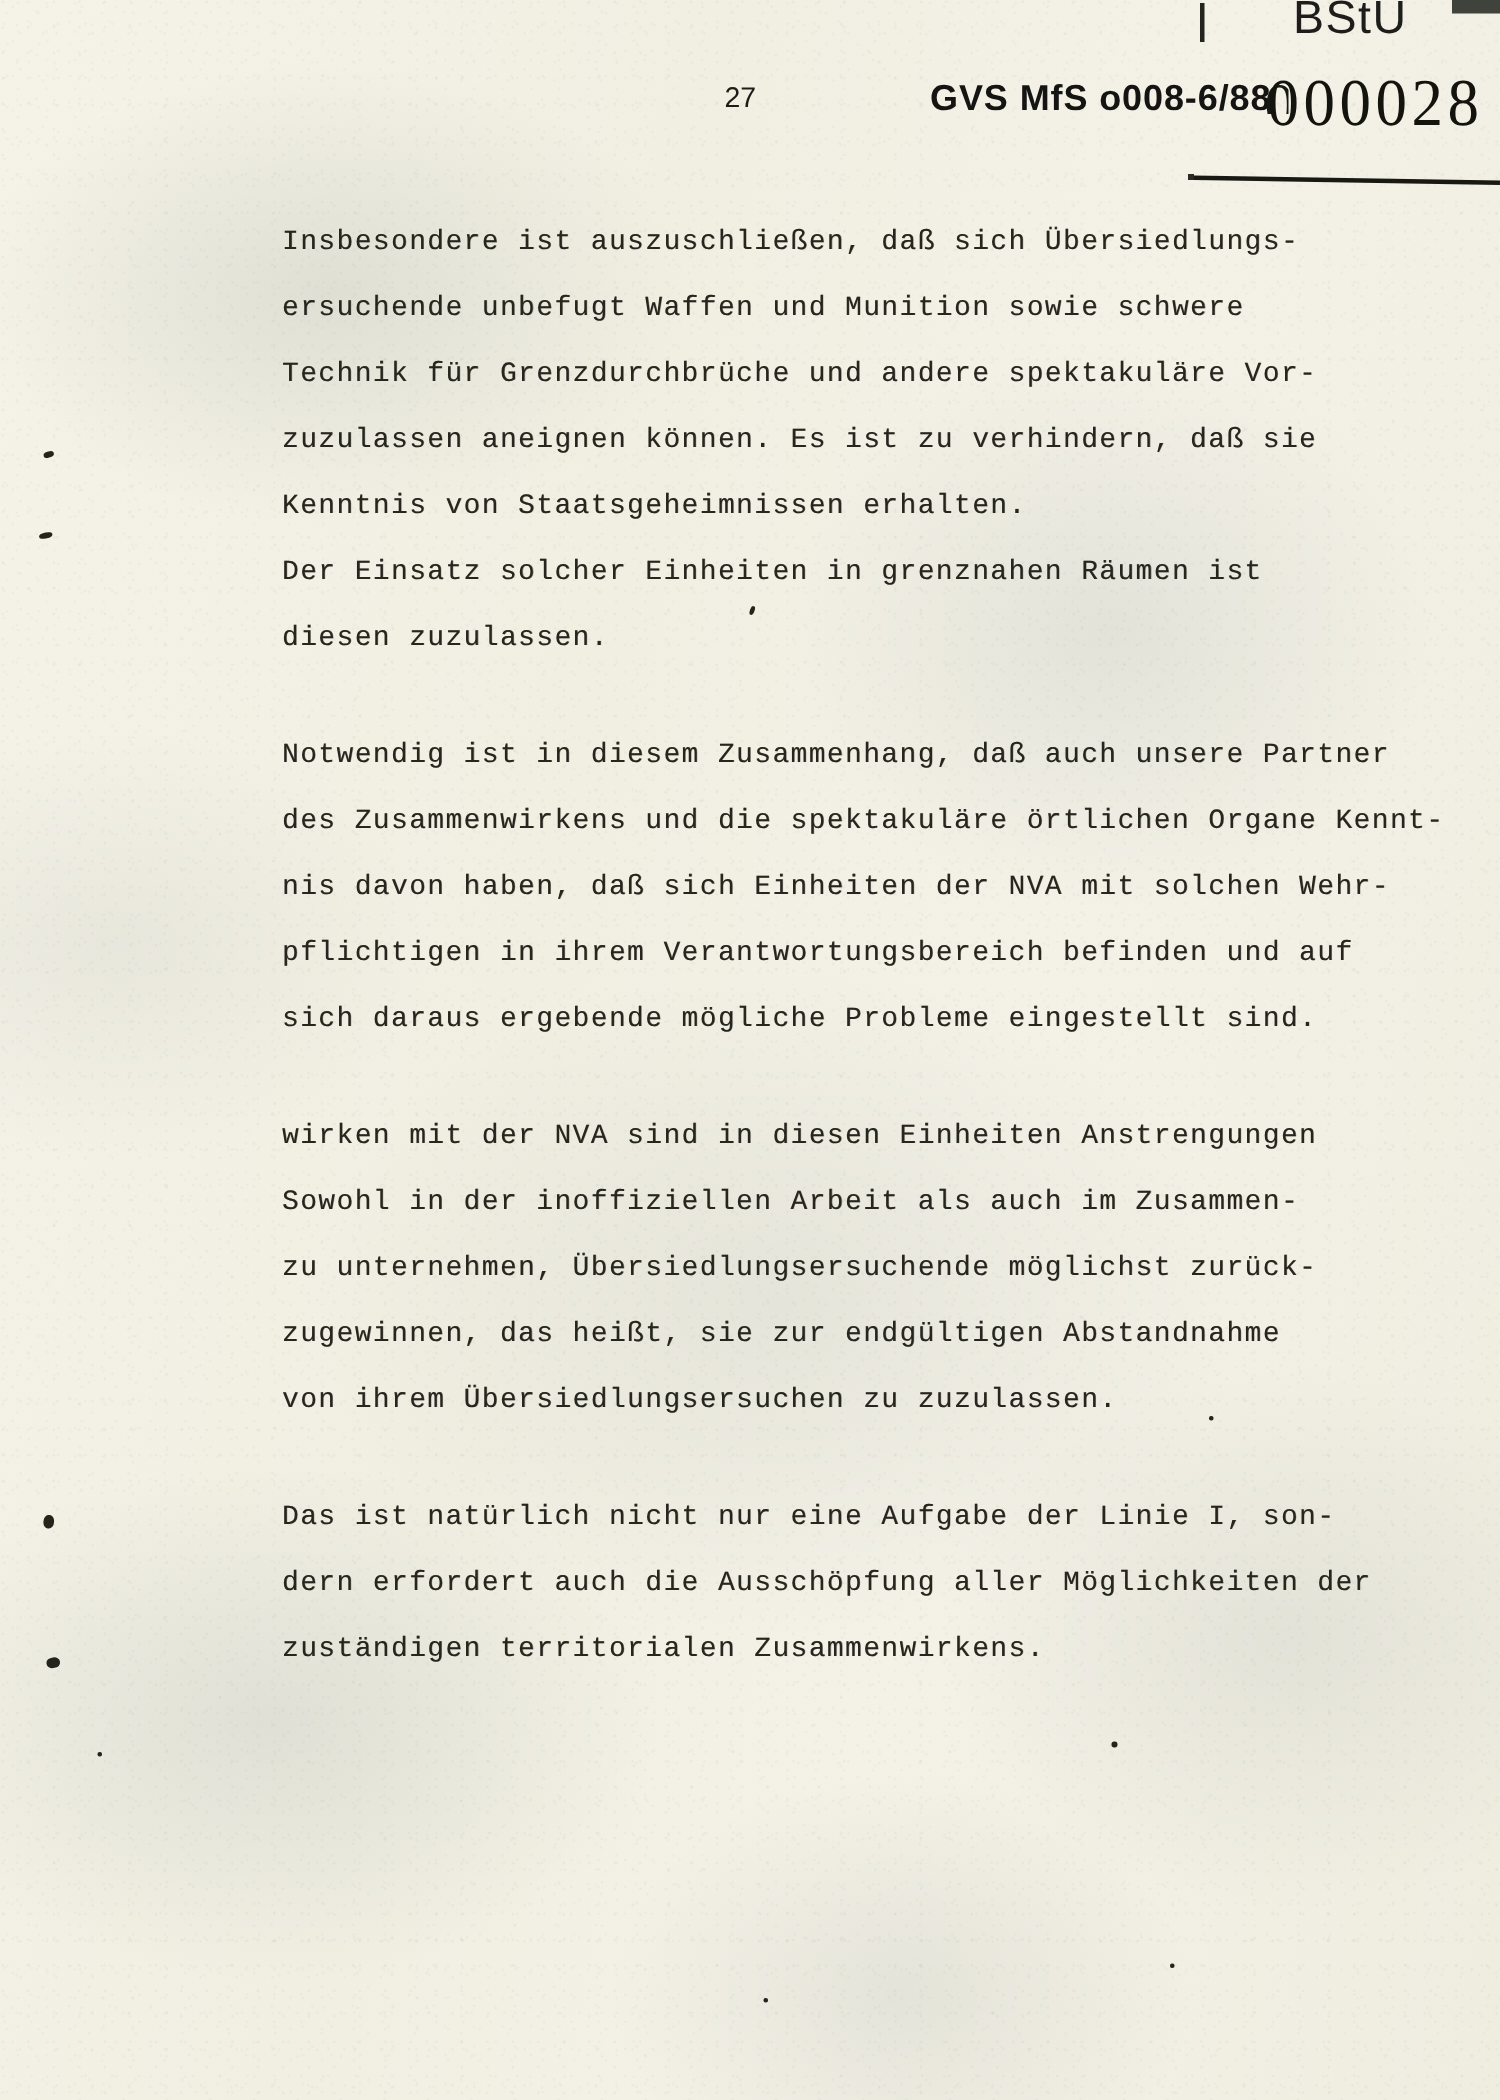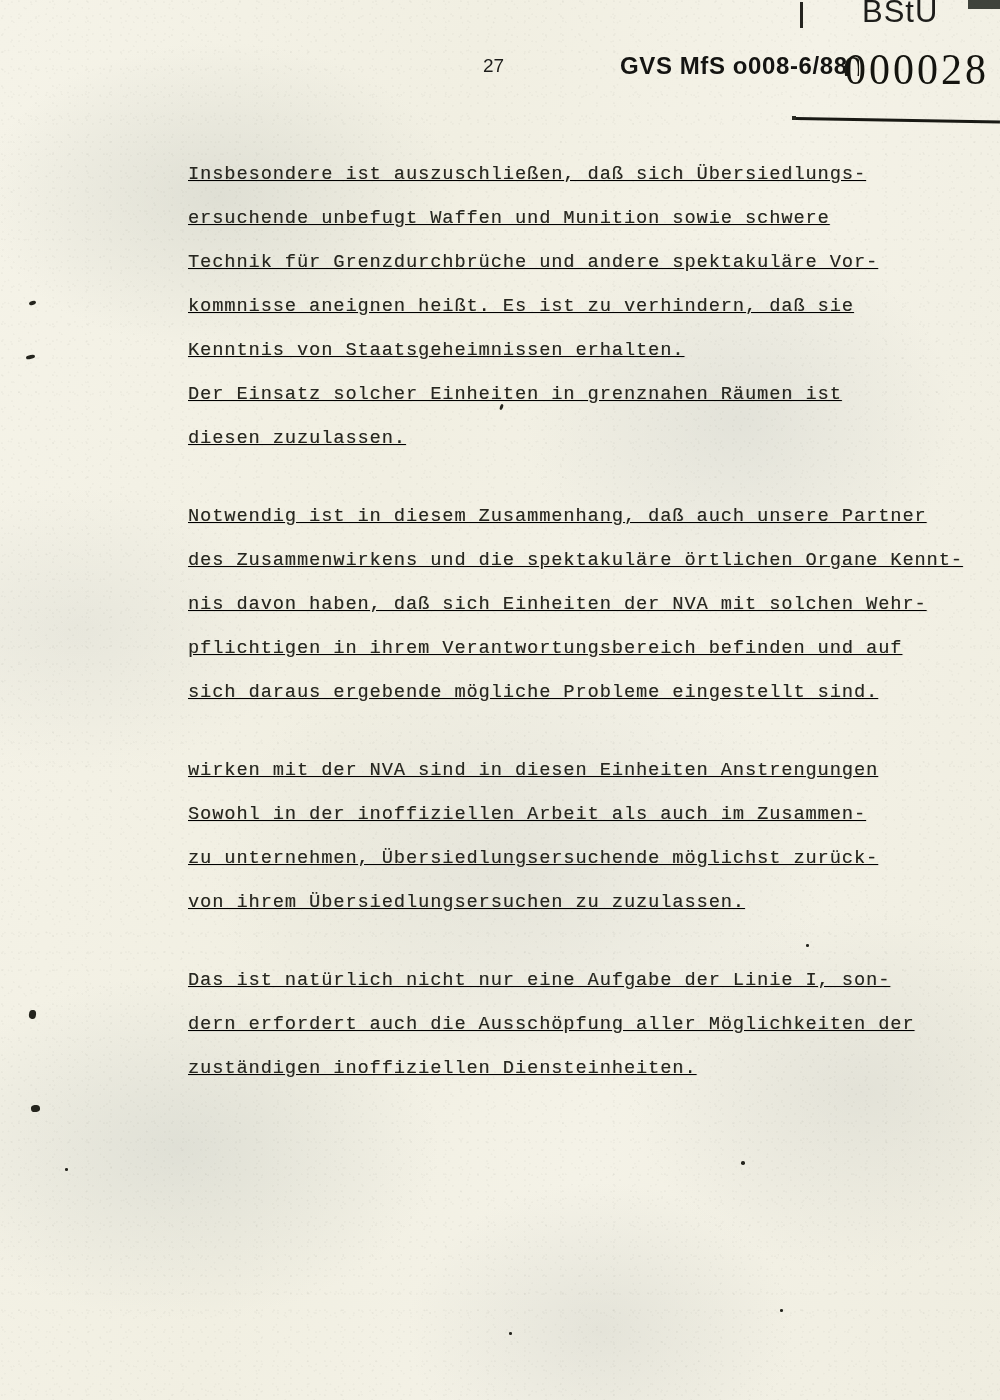--- a/index.html
+++ b/index.html
@@ -148,23 +148,22 @@
     top: 116px;
     width: 4px;
     height: 4px;
     background: #2a2a22;
   }
 
   
   #body-text {
     position: absolute;
     left: 188px;
-    top: 153px;
+    top: 140px;
     width: 790px;
-    text-decoration: underline;
   }
 
   .para {
     margin: 0 0 34px 0;
   }
   .para:last-child { margin-bottom: 0; }
 
   .tline {
     font-size: 18.6px;
     line-height: 44px;
@@ -207,42 +206,43 @@
 
     <div class="hdr-rule-dot"></div>
     <div class="hdr-rule"></div>
   </div>
 
   <div id="body-text">
       <div class="para">
         <div class="tline">Insbesondere ist auszuschließen, daß sich Übersiedlungs-</div>
         <div class="tline">ersuchende unbefugt Waffen und Munition sowie schwere</div>
         <div class="tline">Technik für Grenzdurchbrüche und andere spektakuläre Vor-</div>
-        <div class="tline">kommnisse aneignen heißt. Es ist zu verhindern, daß sie</div>
+        <div class="tline">zuzulassen aneignen können. Es ist zu verhindern, daß sie</div>
         <div class="tline">Kenntnis von Staatsgeheimnissen erhalten.</div>
         <div class="tline">Der Einsatz solcher Einheiten in grenznahen Räumen ist</div>
         <div class="tline">diesen zuzulassen.</div>
       </div>
       <div class="para">
         <div class="tline">Notwendig ist in diesem Zusammenhang, daß auch unsere Partner</div>
         <div class="tline">des Zusammenwirkens und die spektakuläre örtlichen Organe Kennt-</div>
         <div class="tline">nis davon haben, daß sich Einheiten der NVA mit solchen Wehr-</div>
         <div class="tline">pflichtigen in ihrem Verantwortungsbereich befinden und auf</div>
         <div class="tline">sich daraus ergebende mögliche Probleme eingestellt sind.</div>
       </div>
       <div class="para">
         <div class="tline">wirken mit der NVA sind in diesen Einheiten Anstrengungen</div>
         <div class="tline">Sowohl in der inoffiziellen Arbeit als auch im Zusammen-</div>
         <div class="tline">zu unternehmen, Übersiedlungsersuchende möglichst zurück-</div>
+        <div class="tline">zugewinnen, das heißt, sie zur endgültigen Abstandnahme</div>
         <div class="tline">von ihrem Übersiedlungsersuchen zu zuzulassen.</div>
       </div>
       <div class="para">
         <div class="tline">Das ist natürlich nicht nur eine Aufgabe der Linie I, son-</div>
         <div class="tline">dern erfordert auch die Ausschöpfung aller Möglichkeiten der</div>
-        <div class="tline">zuständigen inoffiziellen Diensteinheiten.</div>
+        <div class="tline">zuständigen territorialen Zusammenwirkens.</div>
       </div>
     </div>
 
   <div class="speck" style="left:29px;  top:301px; width:7px;  height:4px;  transform:rotate(-18deg);"></div>
   <div class="speck" style="left:26px;  top:355px; width:9px;  height:4px;  transform:rotate(-12deg);"></div>
   <div class="speck" style="left:29px;  top:1010px;width:7px;  height:9px;  transform:rotate(6deg);"></div>
   <div class="speck" style="left:31px;  top:1105px;width:9px;  height:7px;  transform:rotate(-8deg);"></div>
   <div class="speck" style="left:741px; top:1161px;width:4px;  height:4px;"></div>
   <div class="speck" style="left:780px; top:1309px;width:3px;  height:3px;"></div>
   <div class="speck" style="left:509px; top:1332px;width:3px;  height:3px;"></div>

